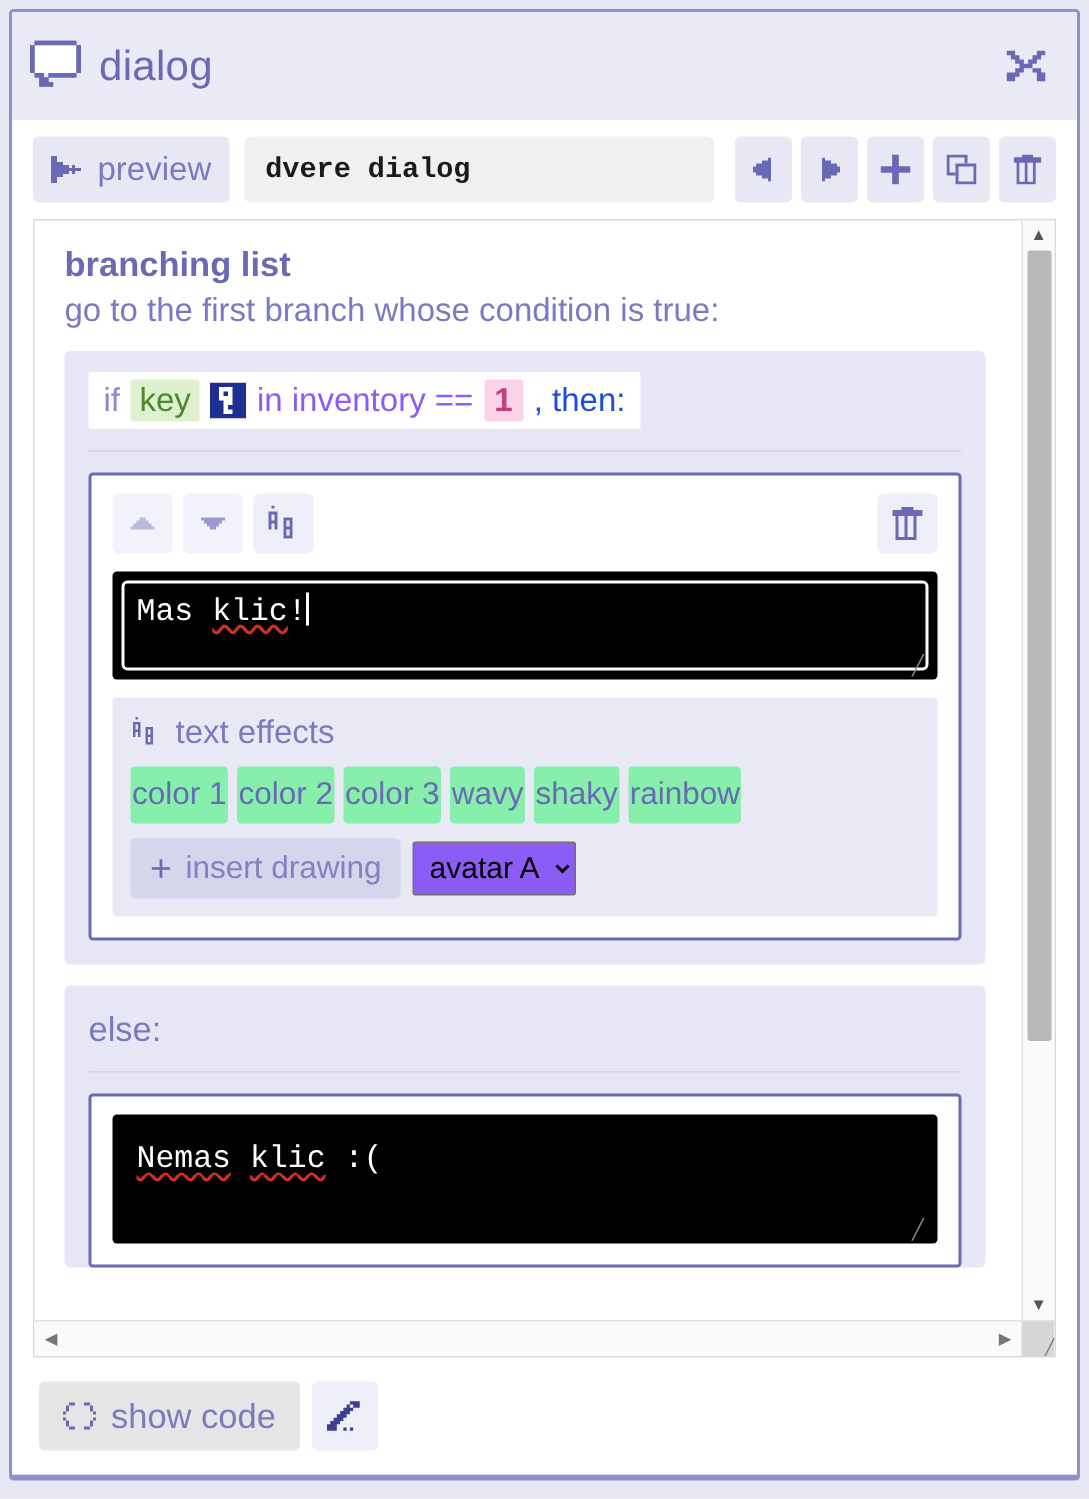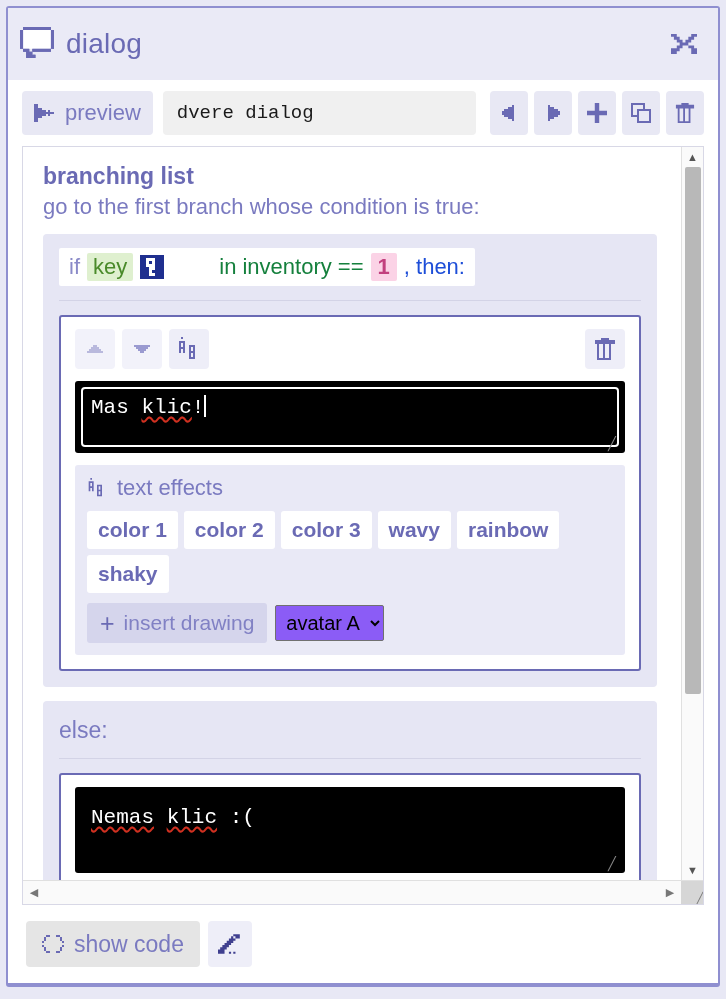--- a/index.html
+++ b/index.html
@@ -77,20 +77,21 @@
     flex: 1 1 auto;
     height: 44px;
     background: #f0f0f0;
     border: none;
     border-radius: 4px;
     color: #1a1a1a;
     font-family: "Liberation Mono", monospace;
     font-size: 19px;
     padding: 0 14px;
     margin: 0 6px 0 2px;
+    font-weight: bold;
   }
   .tool-group { display: flex; gap: 6px; align-items: center; }
 
   
   .editor-wrap {
     flex: 1 1 auto;
     margin: 0 14px 0 14px;
     border: 1px solid #d8d8e6;
     background: #ffffff;
     display: flex;
@@ -137,21 +138,21 @@
   }
   .cond-lead { color: #8a8ac8; padding-left: 8px; }
   .chip-green {
     background: #dff0cf; color: #4a8a2a;
     padding: 1px 6px; border-radius: 2px;
   }
   .chip-pink {
     background: #fbd3e6; color: #c2407e;
     padding: 1px 7px; border-radius: 2px; font-weight: bold;
   }
-  .cond-text { color: #15803d; margin-left: 48px; }
+  .cond-text { color: #8b5cf6; }
   .cond-tail { color: #1d4ed8; }
   .divider { height: 1px; background: #d3d3e6; margin: 14px 0 14px 0; }
 
   
   .card {
     background: #ffffff;
     border: 2px solid #6a6ab4;
     border-radius: 3px;
     padding: 12px 14px 14px 14px;
   }
@@ -218,27 +219,26 @@
     border-radius: 3px;
     margin-top: 12px;
     padding: 10px 12px 12px 12px;
   }
   .fx-head {
     display: flex; align-items: center; gap: 10px;
     font-size: 22px; color: #7a7ac0; margin-bottom: 10px;
   }
   .fx-row { display: flex; gap: 6px; flex-wrap: wrap; margin-bottom: 10px; }
   .fx-btn {
-    background: #ffffff;
+    background: #86efac;
     border-radius: 3px;
     color: #6a6ab4;
     font-size: 21px;
-    padding: 7px 11px;
-    cursor: pointer;
-    font-weight: bold;
+    padding: 7px 1px;
+    cursor: pointer;
   }
   .draw-row { display: flex; align-items: center; gap: 8px; }
   .draw-btn {
     background: #d5d5ec;
     border-radius: 3px;
     color: #8181c4;
     font-size: 21px;
     padding: 8px 13px;
     display: flex; align-items: center; gap: 9px;
     cursor: pointer;
@@ -459,22 +459,22 @@
                     <path fill="#6a6ab4" d="M6 4h3v1H6zM6 5h1v6H6zM8 5h1v2H8zM6 7h3v1H6zM8 8h1v2H8zM6 10h3v1H6z"></path>
                   </svg>
                 </span>
                 <span>text effects</span>
               </div>
               <div class="fx-row">
                 <div class="fx-btn">color 1</div>
                 <div class="fx-btn">color 2</div>
                 <div class="fx-btn">color 3</div>
                 <div class="fx-btn">wavy</div>
+                <div class="fx-btn">shaky</div>
                 <div class="fx-btn">rainbow</div>
-                <div class="fx-btn">shaky</div>
               </div>
               <div class="draw-row">
                 <div class="draw-btn">
                   <span class="plus">+</span>
                   <span>insert drawing</span>
                 </div>
                 <select class="avatar-sel">
                   <option>avatar A</option>
                 </select>
               </div>

